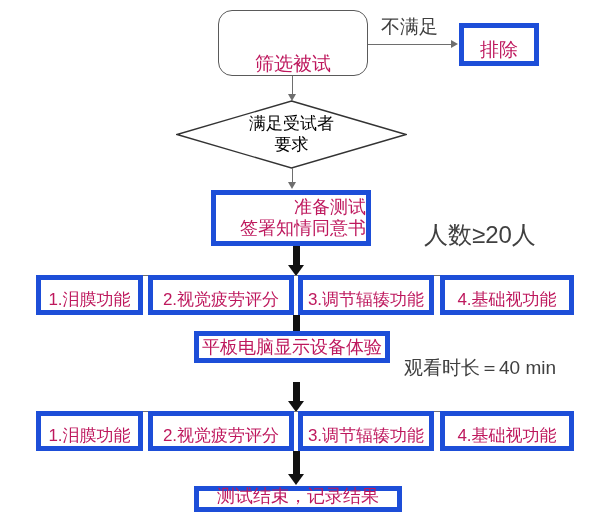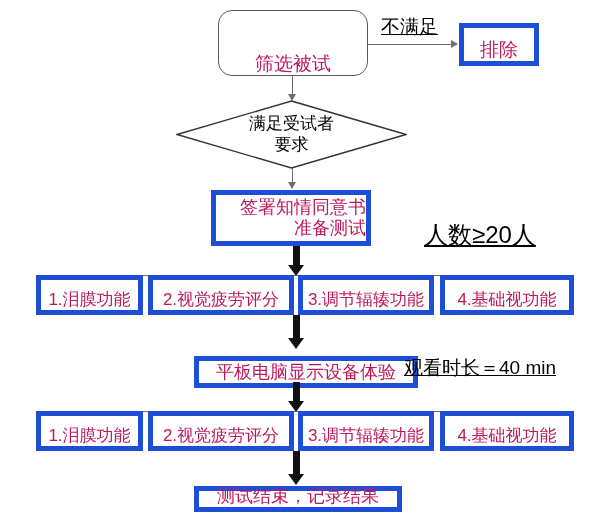--- a/index.html
+++ b/index.html
@@ -28,23 +28,22 @@
   }
   .rect {
     border: 5px solid #1d4ed8;
   }
   .rounded {
     border: 1.5px solid #5a5a5a;
     border-radius: 14px;
   }
   .label-free {
     position: absolute;
-    color: #000000;
+    color: #404040;
     white-space: nowrap;
-    text-decoration: underline;
   }
   
   .vline-thin {
     position: absolute;
     width: 1px;
     background: #6e6e6e;
   }
   .hline-thin {
     position: absolute;
     height: 1px;
@@ -131,22 +130,22 @@
     <div class="diamond-text" style="font-size:17px;">
       <span>满足受试者</span>
       <span>要求</span>
     </div>
   </div>
 
   <div class="vline-thin" style="left:292px; top:168px; width:1px; height:16px;"></div>
   <div class="arrowhead-thin-down" style="left:288px; top:182px;"></div>
 
   <div class="node rect" style="left:211px; top:190px; width:160px; height:56px; font-size:18px; flex-direction:column;">
+    <span>准备测试</span>
     <span>签署知情同意书</span>
-    <span>准备测试</span>
   </div>
 
   <div class="label-free" style="left:424px; top:219px; font-size:24px;">人数≥20人</div>
 
   <div class="vline-thick" style="left:293px; top:246px; height:22px;"></div>
   <div class="arrowhead-thick-down" style="left:288px; top:265px;"></div>
 
   <div class="bus" style="left:36px; top:275px; width:538px;"></div>
 
   <div class="node rect" style="left:36px; top:275px; width:107px; height:40px; font-size:17px;">
@@ -158,21 +157,21 @@
   <div class="node rect" style="left:298px; top:275px; width:136px; height:40px; font-size:17px;">
     <span>3.调节辐辏功能</span>
   </div>
   <div class="node rect" style="left:440px; top:275px; width:134px; height:40px; font-size:17px;">
     <span>4.基础视功能</span>
   </div>
 
   <div class="vline-thick" style="left:293px; top:315px; height:25px;"></div>
   <div class="arrowhead-thick-down" style="left:288px; top:338px;"></div>
 
-  <div class="node rect" style="left:194px; top:356px; width:224px; height:32px; font-size:18px;">
+  <div class="node rect" style="left:194px; top:331px; width:196px; height:32px; font-size:18px;">
     <span>平板电脑显示设备体验</span>
   </div>
 
   <div class="label-free" style="left:404px; top:355px; font-size:19px;">观看时长＝40 min</div>
 
   <div class="vline-thick" style="left:293px; top:382px; height:22px;"></div>
   <div class="arrowhead-thick-down" style="left:288px; top:401px;"></div>
 
   <div class="bus" style="left:36px; top:411px; width:538px;"></div>
 

